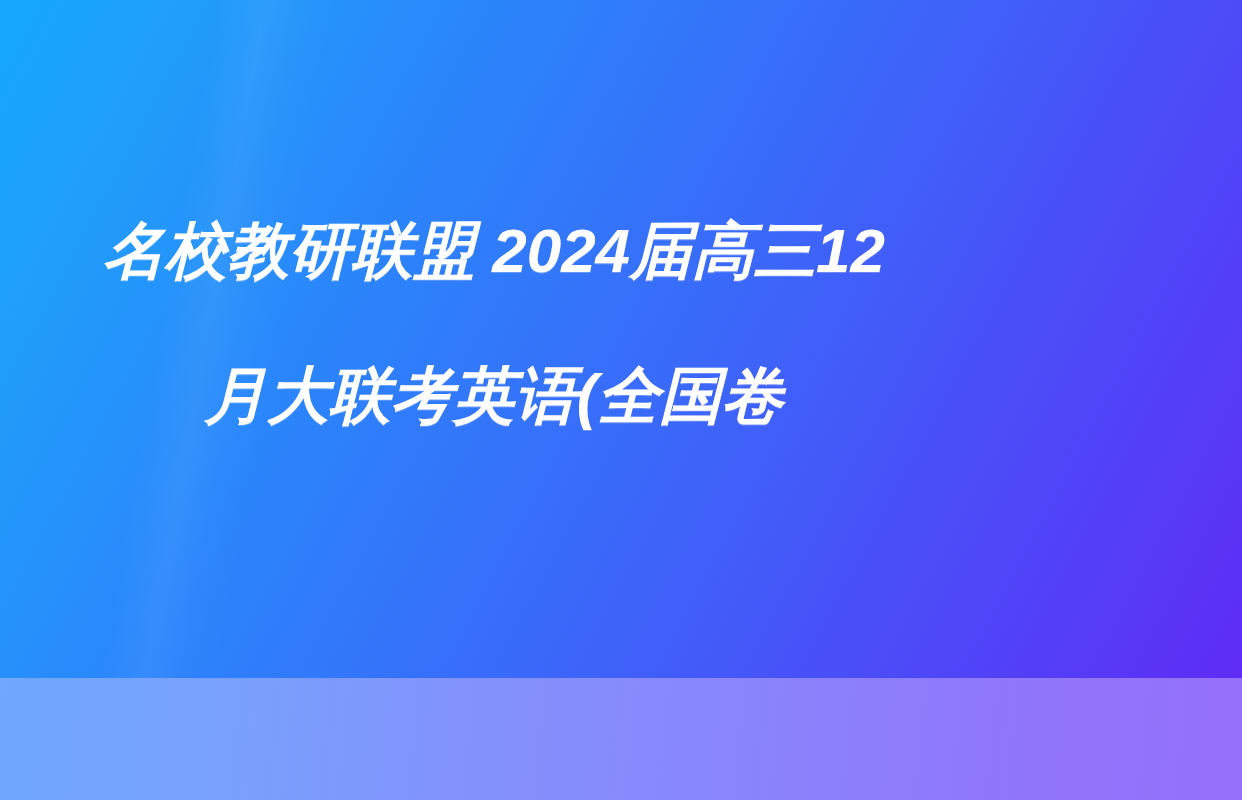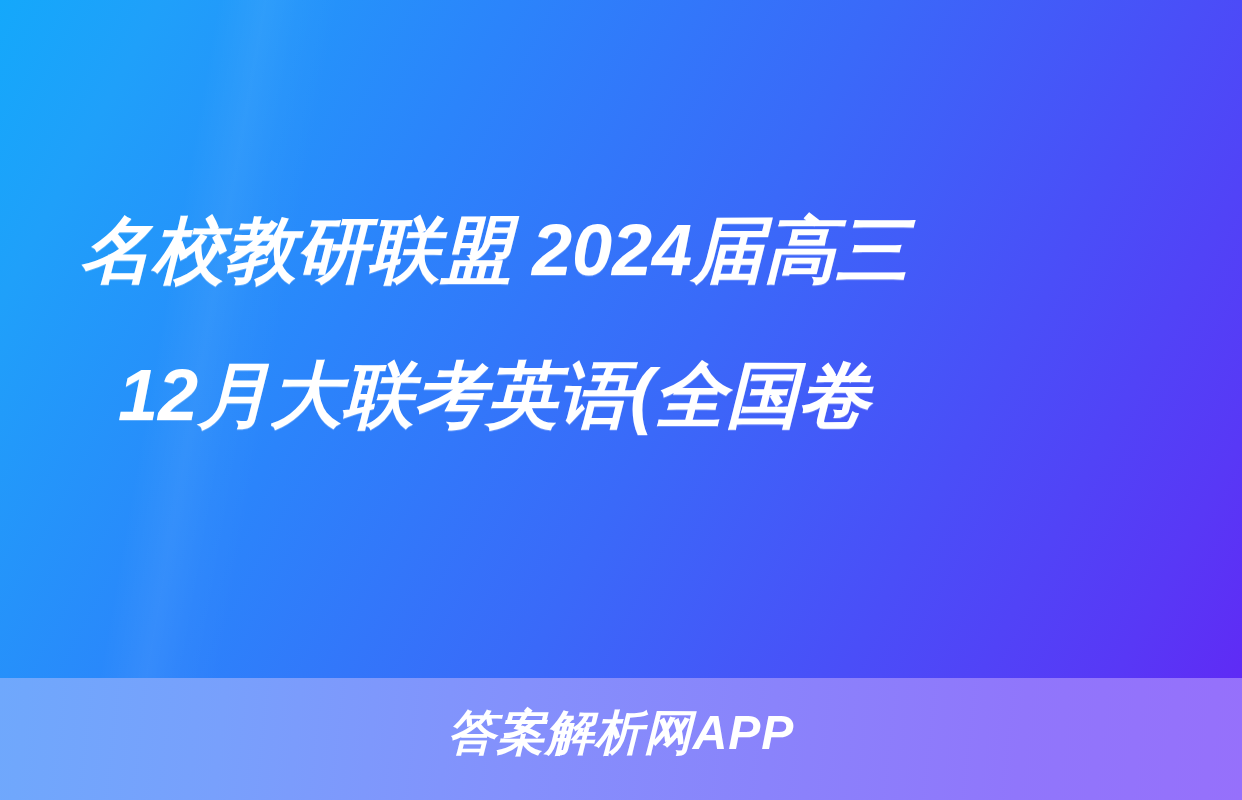--- a/index.html
+++ b/index.html
@@ -69,21 +69,21 @@
 
   
   .headline {
     position: absolute;
     left: 0;
     top: 178px;
     width: 988px;
     padding: 0 72px;
     text-align: center;
     color: #ffffff;
-    font-size: 72px;
+    font-size: 62px;
     line-height: 145px;
     font-weight: 700;
     font-style: italic;
     letter-spacing: 0px;
     white-space: pre-line;
     text-shadow: 0 1px 0 rgba(255,255,255,0.25);
   }
 
   
   .watermark {
@@ -104,15 +104,14 @@
 <body>
 
 <div class="poster">
 
   <div class="bg-main"></div>
   <div class="bg-band"></div>
   <div class="sheen"></div>
 
   <div class="headline">名校教研联盟 2024届高三12月大联考英语(全国卷</div>
 
-  <div class="watermark">答案解析网APP</div>
 
 </div>
 
 </body></html>

